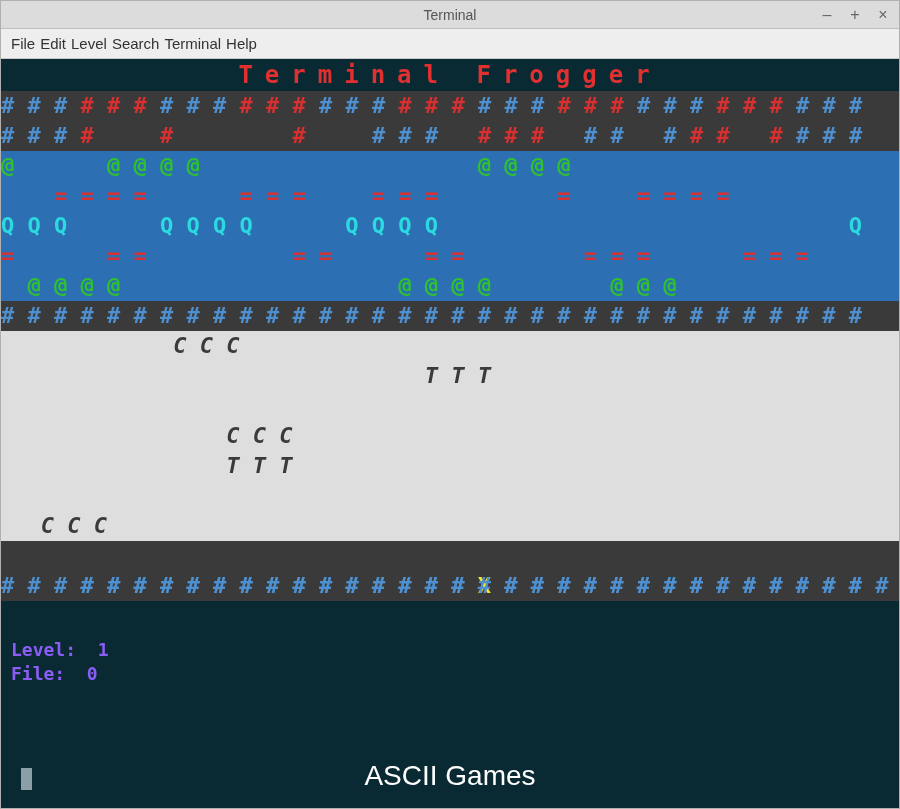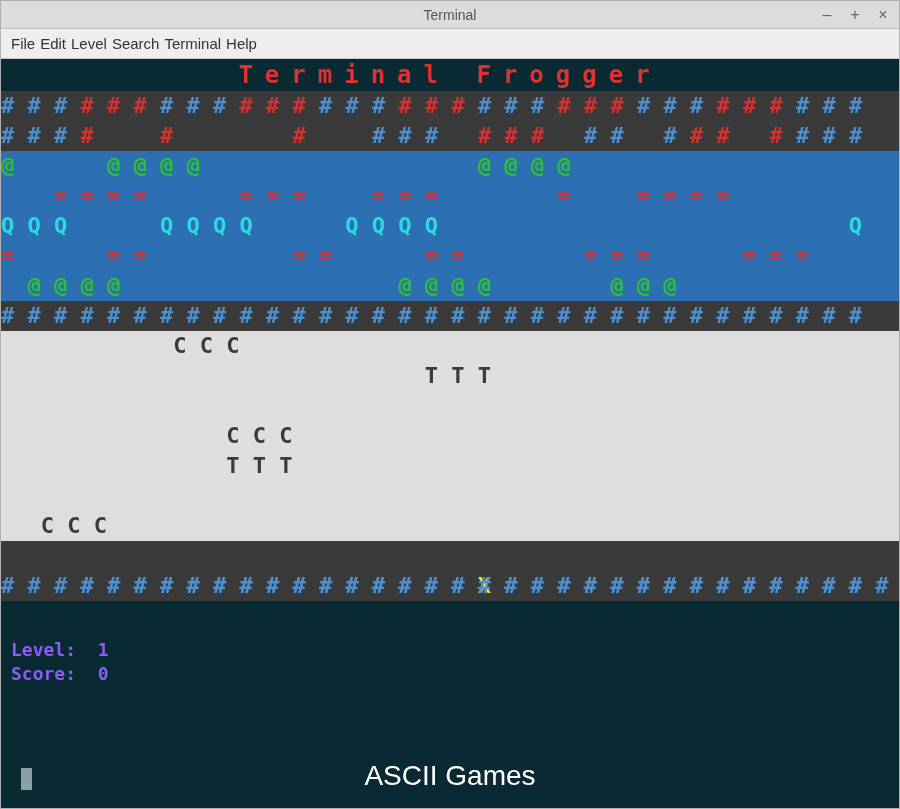--- a/index.html
+++ b/index.html
@@ -74,21 +74,21 @@
   .title-row {
     text-align: center;
     color: #e03030;
     letter-spacing: 12px;
     height: 32px;
     line-height: 32px;
     font-size: 24px;
   }
   .bank { background: #3a3a3a; }
   .water { background: #2d6fb3; }
-  .road { background: #dedede; }
+  .road { background: #dedede; font-style: italic; }
   .blank { background: transparent; height: 34px; }
   .c-blue { color: #4d8fcf; }
   .c-red  { color: #d83030; }
   .c-green{ color: #2ec22e; }
   .c-cyan { color: #2adadf; }
   .c-yel  { color: #f5e52a; }
   .c-dk   { color: #3a3a3a; }
   .status { color: #8b5cf6; font-size: 18px; padding: 6px 10px 0 10px; white-space: pre; }
   .caption {
     position: absolute;
@@ -162,19 +162,19 @@
     <div class="row road c-dk">   C C C                                                        </div>
 
     <div class="row bank">
       <span class="c-blue"># # # # # # # # # # # # # # #</span><span class="c-yel"> X </span><span class="c-blue"># # # # # # # # # # # # # # # # #</span>
     </div>
     <div class="row bank c-blue"># # # # # # # # # # # # # # # # # # # # # # # # # # # # # # # # #</div>
 
     <div class="row blank"></div>
 
     <div class="status"><span>Level:  </span><span>1</span></div>
-    <div class="status"><span>Score:  </span><span>0</span></div>
+    <div class="status"><span>File:  </span><span>0</span></div>
 
     <div class="caption">ASCII Games</div>
     <span class="cursor" style="position:absolute; left:10px; bottom:18px;"></span>
   </div>
 
 </div>
 
 </body></html>

